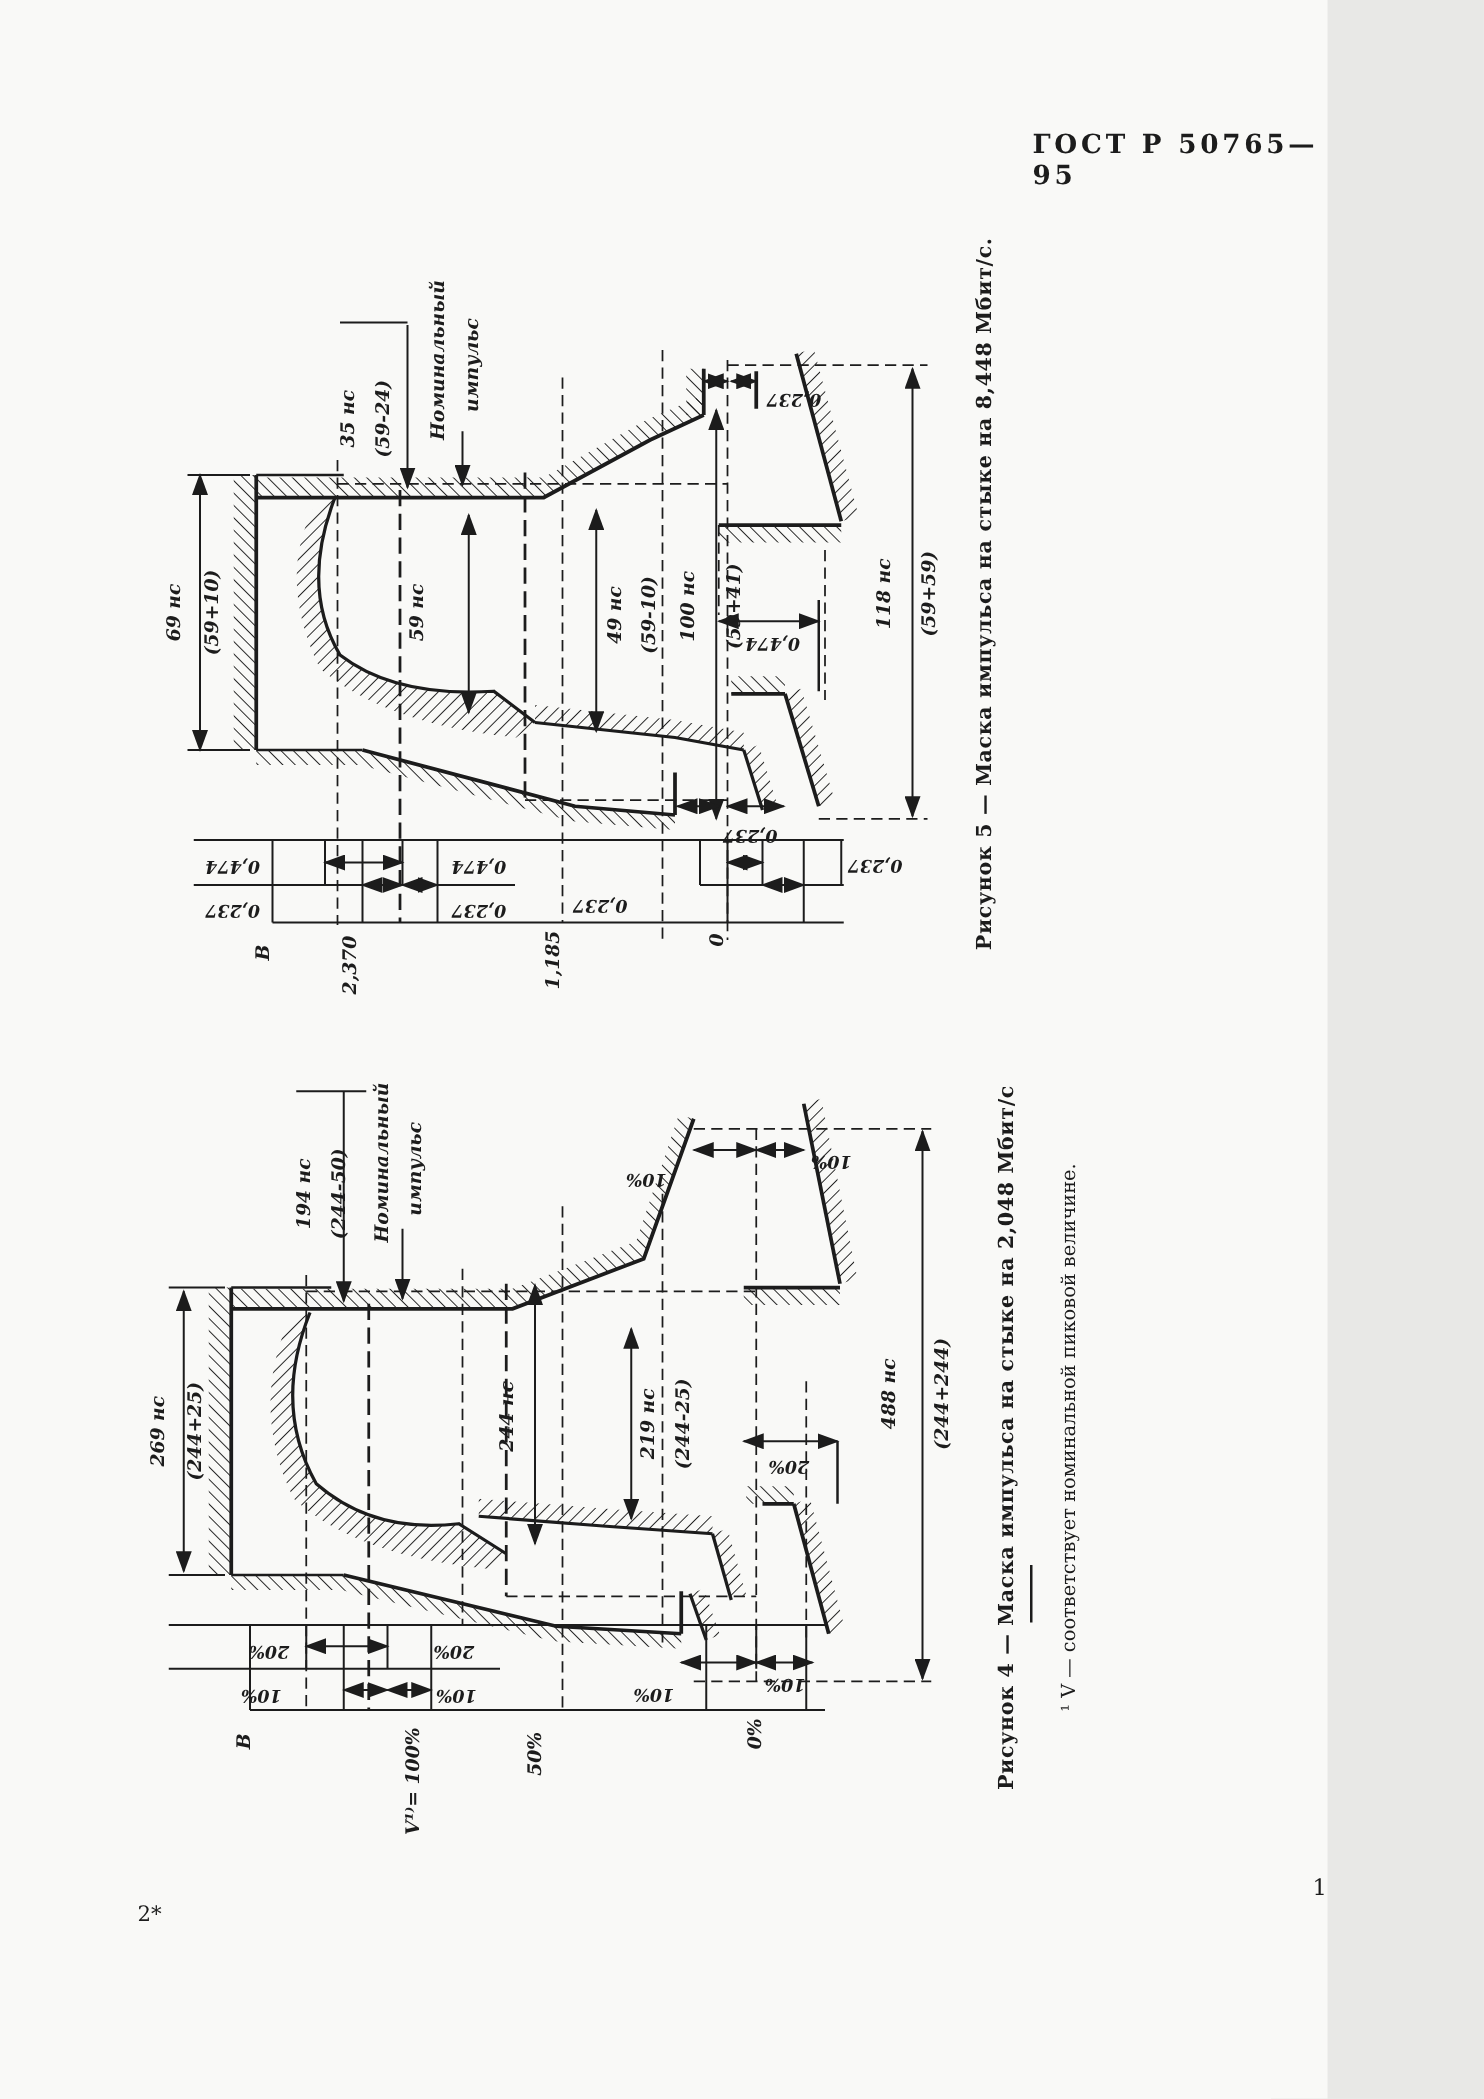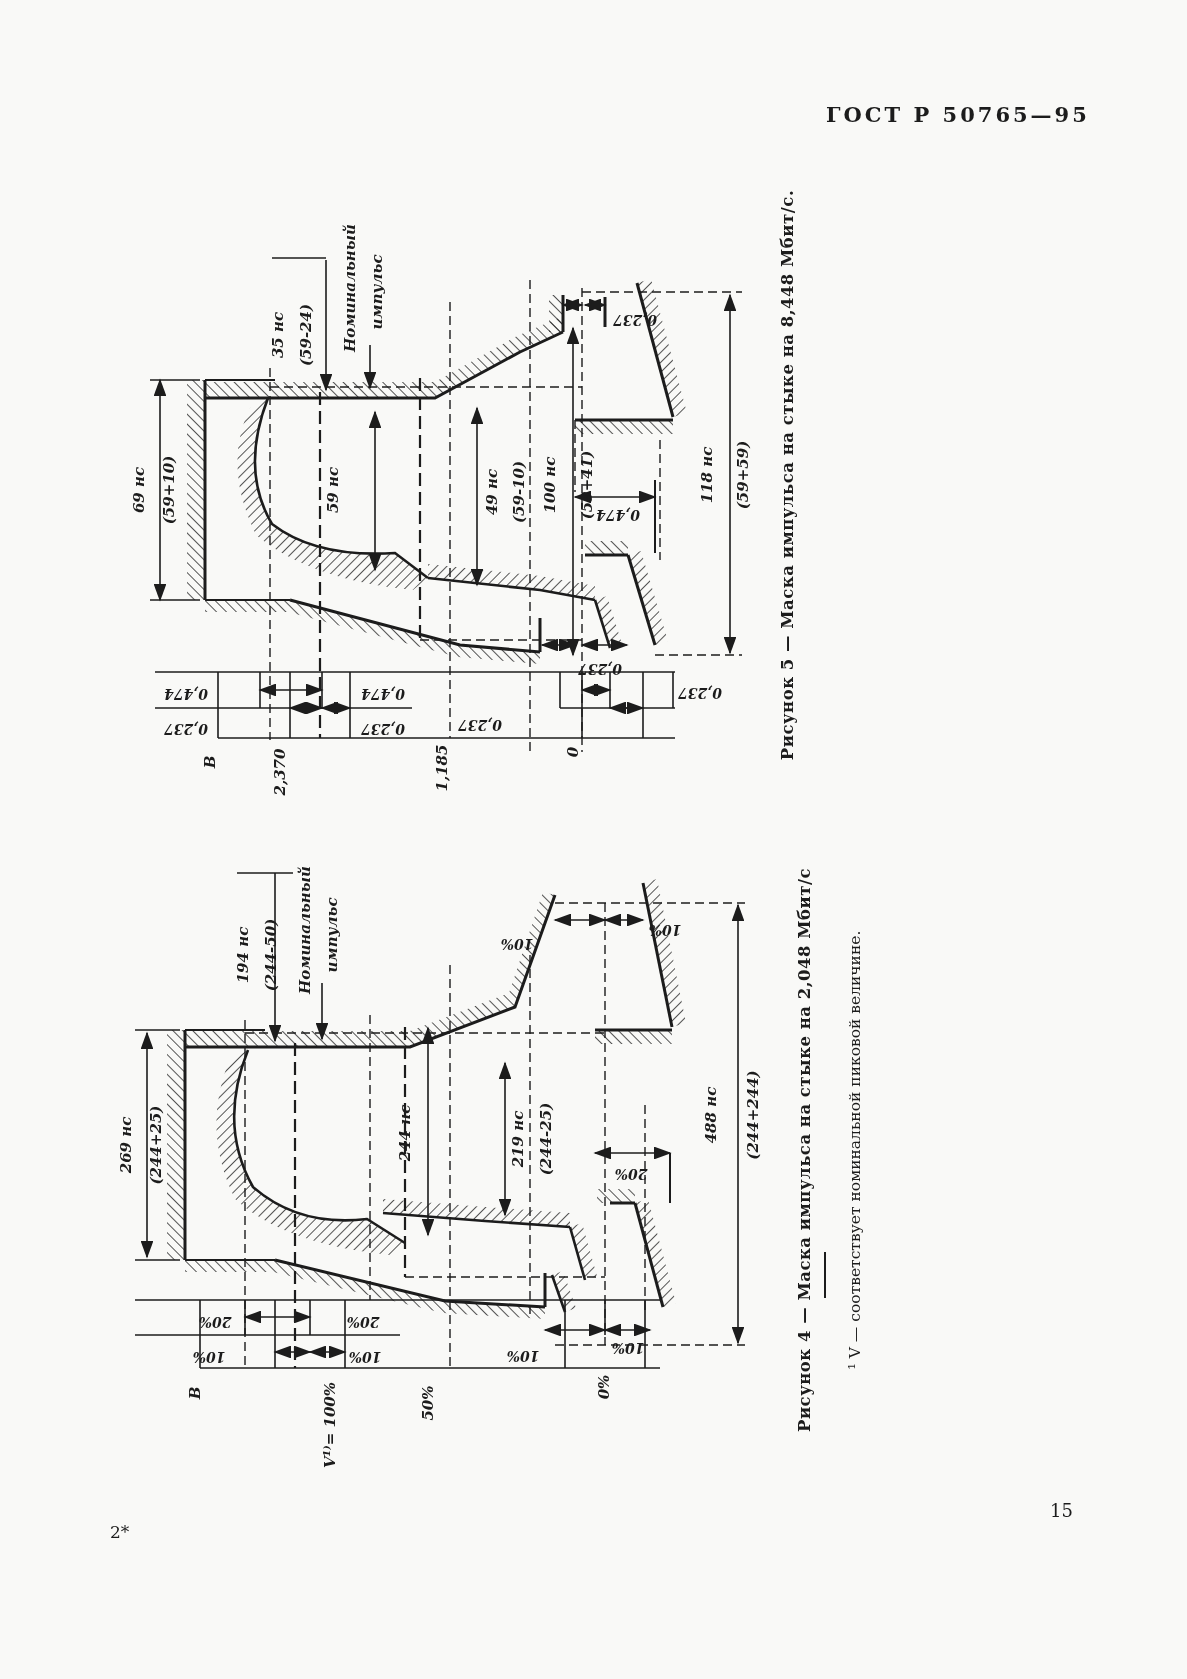--- a/index.html
+++ b/index.html
@@ -1,16 +1,16 @@
 <!DOCTYPE html>
 <html><head>
 <meta charset="utf-8">
 <style>
   html,body{margin:0;padding:0;background:#e8e8e6;}
-  .page{position:relative;width:1187px;height:1679px;background:#f9f9f7;overflow:hidden;
+  .page{position:relative;width:1062px;height:1679px;background:#f9f9f7;overflow:hidden;
         font-family:"DejaVu Serif",serif;color:#1c1c1c;}
   .hdr{position:absolute;left:826px;top:102px;font-size:21px;font-weight:bold;letter-spacing:3px;}
   .cap{position:absolute;text-align:center;font-weight:bold;font-size:16.5px;letter-spacing:.5px;
        transform:rotate(-90deg);white-space:nowrap;}
   .cap5{width:660px;height:24px;left:460px;top:463px;}
   .cap4{width:660px;height:24px;left:477px;top:1138px;}
   .fnote{position:absolute;width:620px;height:22px;left:547px;top:1139px;text-align:center;
          font-size:15.5px;transform:rotate(-90deg);white-space:nowrap;}
   .frule{position:absolute;left:824px;top:1252px;width:2px;height:46px;background:#1c1c1c;}
   .pgnum{position:absolute;left:1050px;top:1500px;font-size:18px;}

